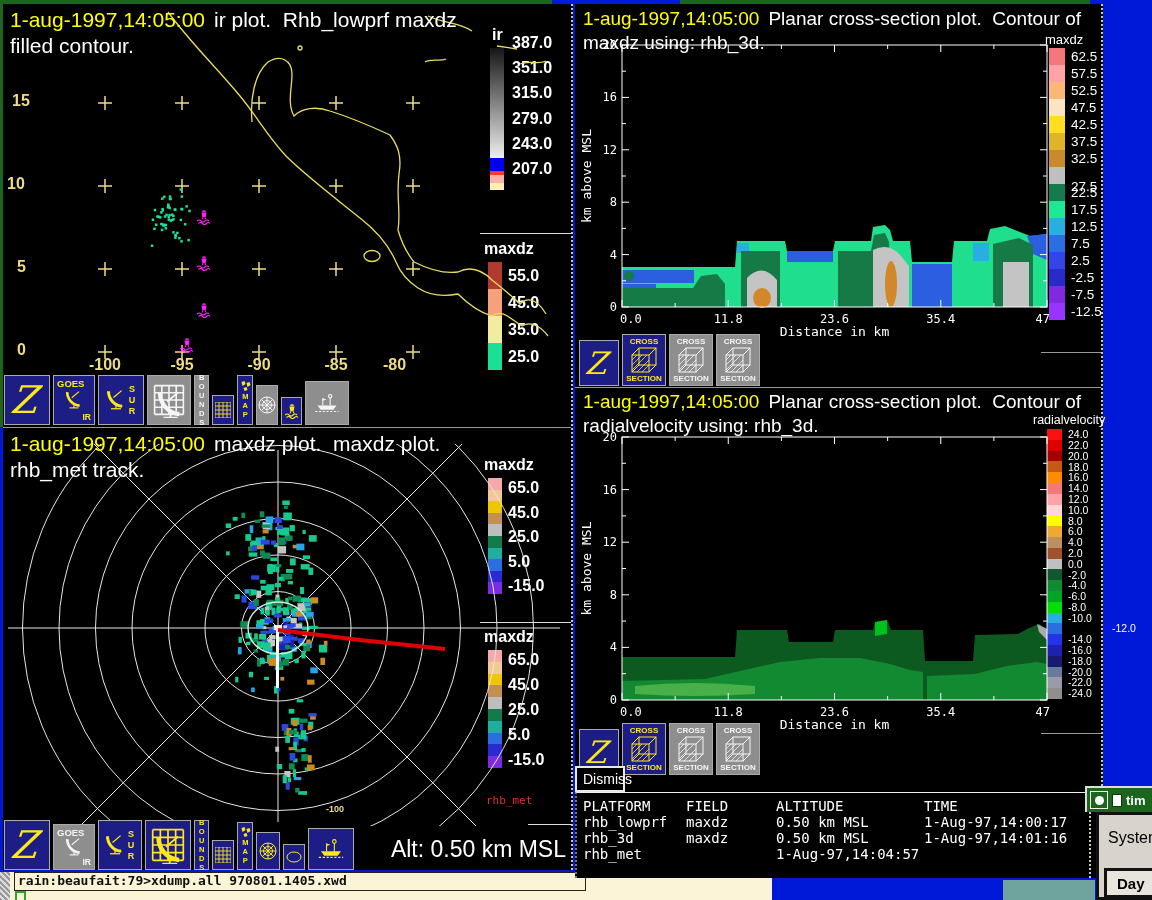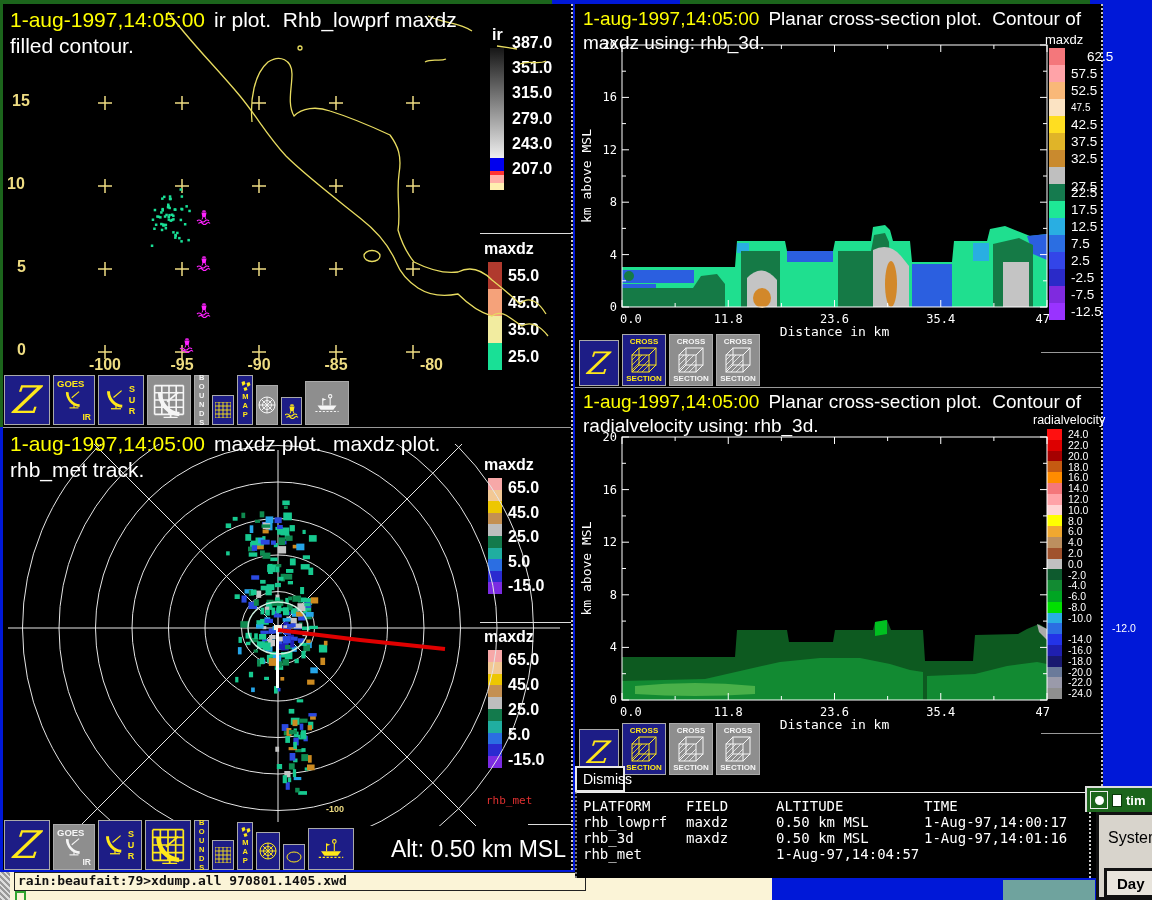--- a/index.html
+++ b/index.html
@@ -229,21 +229,21 @@
       </svg>
       <div id="map-axis-labels">
           <div class="khaki" style="left: 12px; top: 88px;">15</div>
           <div class="khaki" style="left: 7px; top: 171px;">10</div>
           <div class="khaki" style="left: 17px; top: 254px;">5</div>
           <div class="khaki" style="left: 17px; top: 337px;">0</div>
           <div class="khaki" style="left: 75px; top: 352px; width: 60px; text-align: center;">-100</div>
           <div class="khaki" style="left: 152px; top: 352px; width: 60px; text-align: center;">-95</div>
           <div class="khaki" style="left: 229px; top: 352px; width: 60px; text-align: center;">-90</div>
           <div class="khaki" style="left: 306px; top: 352px; width: 60px; text-align: center;">-85</div>
-          <div class="khaki" style="left: 383px; top: 352px; width: 60px; text-align: right;">-80</div>
+          <div class="khaki" style="left: 383px; top: 352px; width: 60px; text-align: left;">-80</div>
         </div>
 
       <div class="cbtitle" style="left:492px;top:22px">ir</div>
       <div class="irbar" style="left:490px;top:44px;height:142px">
         <div style="flex:1;background:linear-gradient(#161616,#EFEFEF)"></div>
         <div style="height:13px;background:#0000EE"></div>
         <div style="height:4px;background:#FF3333"></div>
         <div style="height:8px;background:#FFB0A8"></div>
         <div style="height:7px;background:#FFEFB0"></div>
       </div>
@@ -795,35 +795,35 @@
           <text x="153.25" y="319" text-anchor="middle" fill="#FFF" font-size="12">11.8</text>
           <text x="259.5" y="319" text-anchor="middle" fill="#FFF" font-size="12">23.6</text>
           <text x="365.75" y="319" text-anchor="middle" fill="#FFF" font-size="12">35.4</text>
           <text x="475" y="319" text-anchor="end" fill="#FFF" font-size="12">47</text>
           <text x="259.5" y="332" text-anchor="middle" fill="#FFF" font-size="13">Distance in km</text>
           <text x="16" y="172" text-anchor="middle" fill="#FFF" font-size="13" transform="rotate(-90 16 172)">km above MSL</text>
         </svg>
 
       <div class="cbtitle cbsm" style="left:470px;top:28px">maxdz</div>
       <div id="cb-tr" class="abs" style="left:474px;top:44px">
-          <div class="cbrow" style="height: 17px; gap: 16px;">
+          <div class="cbrow" style="height: 17px;">
             <div class="sw" style="width: 16px; background: rgb(244, 119, 123);"></div>
             <div class="cblab sm" style="font-size: 13.5px;">62.5</div>
           </div>
           <div class="cbrow" style="height: 17px;">
             <div class="sw" style="width: 16px; background: rgb(255, 163, 168);"></div>
             <div class="cblab sm" style="font-size: 13.5px;">57.5</div>
           </div>
           <div class="cbrow" style="height: 17px;">
             <div class="sw" style="width: 16px; background: rgb(249, 184, 120);"></div>
             <div class="cblab sm" style="font-size: 13.5px;">52.5</div>
           </div>
           <div class="cbrow" style="height: 17px;">
             <div class="sw" style="width: 16px; background: rgb(251, 227, 195);"></div>
-            <div class="cblab sm" style="font-size: 10px;">47.5</div>
+            <div class="cblab sm" style="font-size: 13px;">47.5</div>
           </div>
           <div class="cbrow" style="height: 17px;">
             <div class="sw" style="width: 16px; background: rgb(255, 222, 33);"></div>
             <div class="cblab sm" style="font-size: 13.5px;">42.5</div>
           </div>
           <div class="cbrow" style="height: 17px;">
             <div class="sw" style="width: 16px; background: rgb(224, 180, 40);"></div>
             <div class="cblab sm" style="font-size: 13.5px;">37.5</div>
           </div>
           <div class="cbrow" style="height: 17px;">

